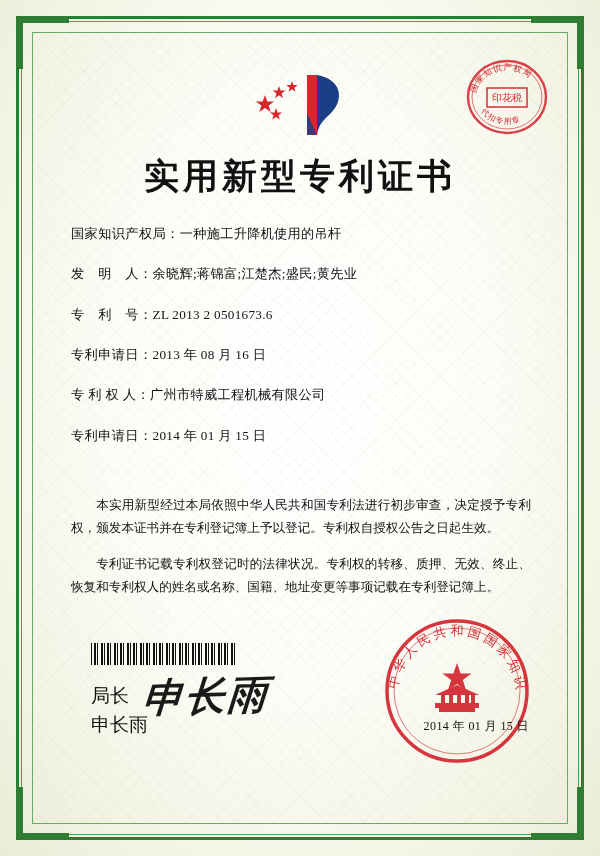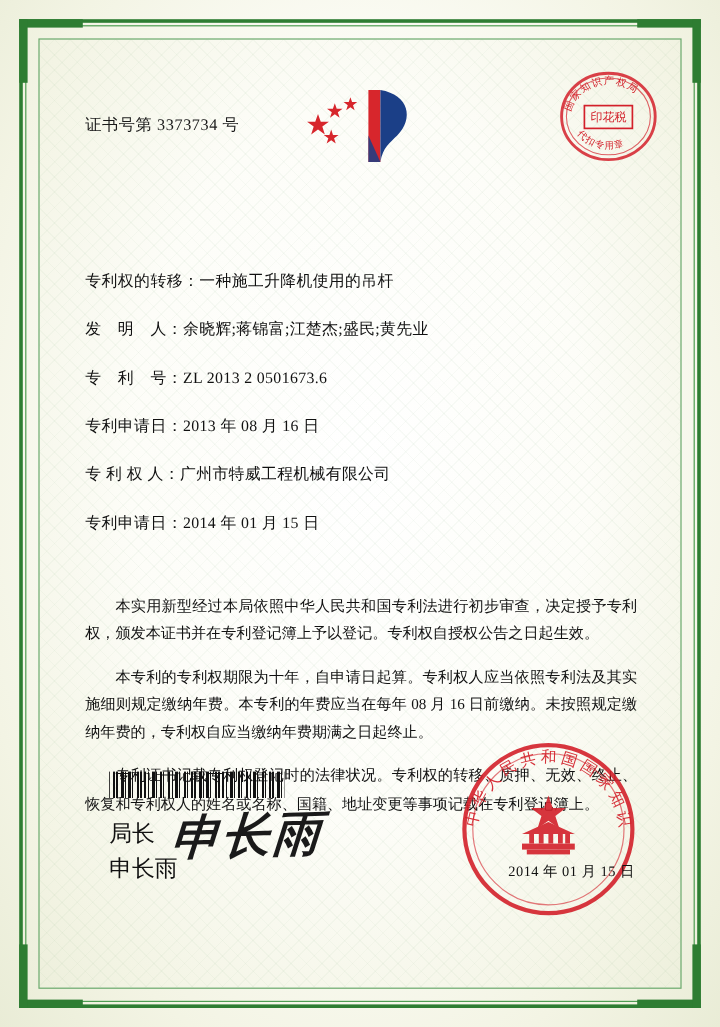--- a/index.html
+++ b/index.html
@@ -228,21 +228,20 @@
   <div class="frame-mid"></div>
   <div class="frame-inner"></div>
   <div class="corner tl"></div>
   <div class="corner tr"></div>
   <div class="corner bl"></div>
   <div class="corner br"></div>
   <div class="guilloche"></div>
 
   <div class="content">
 
-    <div class="serial">证书号第 3373734 号</div>
 
     <div class="emblem">
       <svg viewBox="0 0 110 74" width="110" height="74">
         <g fill="#d7262c">
           <polygon points="20,26 22.3,32.4 29.1,32.4 23.6,36.4 25.7,43 20,39 14.3,43 16.4,36.4 10.9,32.4 17.7,32.4"></polygon>
           <polygon points="34,17 35.6,21.6 40.5,21.6 36.5,24.5 38,29.2 34,26.3 30,29.2 31.5,24.5 27.5,21.6 32.4,21.6"></polygon>
           <polygon points="47,12 48.4,16.1 52.7,16.1 49.2,18.7 50.5,22.8 47,20.3 43.5,22.8 44.8,18.7 41.3,16.1 45.6,16.1"></polygon>
           <polygon points="31,39 32.5,43.4 37.2,43.4 33.4,46.2 34.8,50.6 31,47.9 27.2,50.6 28.6,46.2 24.8,43.4 29.5,43.4"></polygon>
         </g>
         <path d="M62,6 L62,66 L72,66 L72,6 Z" fill="#d7262c"></path>
@@ -261,45 +260,45 @@
         </text>
         <rect x="22" y="33" width="40" height="19" fill="none" stroke="#d3202a" stroke-width="1.4"></rect>
         <text x="42" y="46" font-size="10" fill="#d3202a" text-anchor="middle" font-family="'DejaVu Sans',sans-serif">印花税</text>
         <path id="sealTopArcB" d="M 12 48 A 31 28 0 0 0 72 48" fill="none"></path>
         <text font-size="7.8" fill="#d3202a" font-family="'DejaVu Sans',sans-serif" letter-spacing="1">
           <textPath href="#sealTopArcB" startOffset="12%">代扣专用章</textPath>
         </text>
       </svg>
     </div>
 
+    <div class="title">实用新型专利证书</div>
 
     <div class="fields">
       <div class="field-row">
-        <span class="field-label">专利权的转移：</span><span class="field-value">一种施工升降机使用的吊杆</span>
+        <span class="field-label">国家知识产权局：</span><span class="field-value">一种施工升降机使用的吊杆</span>
       </div>
       <div class="field-row">
         <span class="field-label">发　明　人：</span><span class="field-value">余晓辉;蒋锦富;江楚杰;盛民;黄先业</span>
       </div>
       <div class="field-row">
         <span class="field-label">专　利　号：</span><span class="field-value">ZL 2013 2 0501673.6</span>
       </div>
       <div class="field-row">
         <span class="field-label">专利申请日：</span><span class="field-value">2013 年 08 月 16 日</span>
       </div>
       <div class="field-row">
         <span class="field-label">专 利 权 人：</span><span class="field-value">广州市特威工程机械有限公司</span>
       </div>
       <div class="field-row">
         <span class="field-label">专利申请日：</span><span class="field-value">2014 年 01 月 15 日</span>
       </div>
     </div>
 
     <div class="paras">
       <p class="para">本实用新型经过本局依照中华人民共和国专利法进行初步审查，决定授予专利权，颁发本证书并在专利登记簿上予以登记。专利权自授权公告之日起生效。</p>
-      <p class="para">本专利的专利权期限为十年，自申请日起算。专利权人应当依照专利法及其实施细则规定缴纳年费。本专利的年费应当在每年 08 月 16 日前缴纳。未按照规定缴纳年费的，专利权自应当缴纳年费期满之日起终止。</p>
       <p class="para">专利证书记载专利权登记时的法律状况。专利权的转移、质押、无效、终止、恢复和专利权人的姓名或名称、国籍、地址变更等事项记载在专利登记簿上。</p>
     </div>
 
     <div class="barcode"></div>
 
     <div class="director">
       <div>局长</div>
       <div>申长雨</div>
     </div>
 

